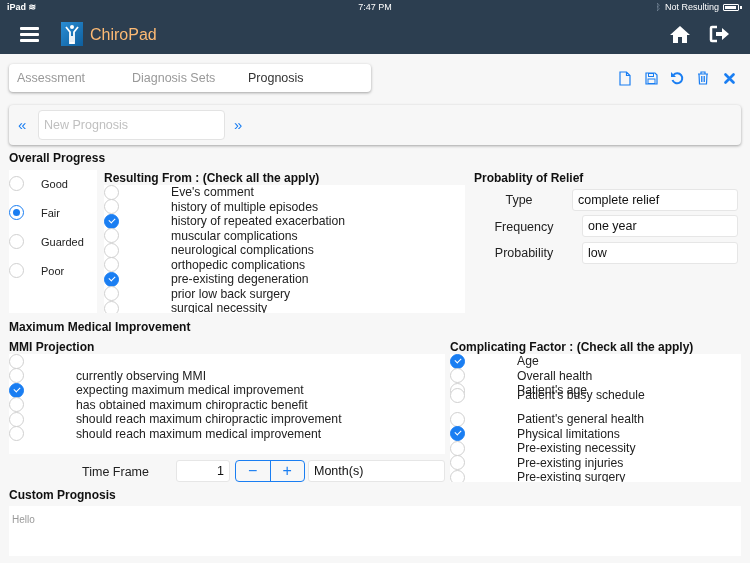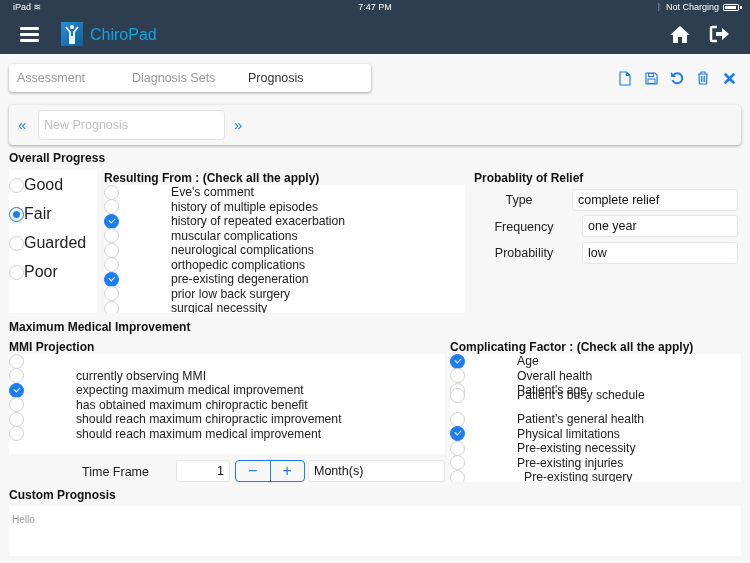--- a/index.html
+++ b/index.html
@@ -1,66 +1,66 @@
 <!DOCTYPE html>
 <html><head>
 <meta charset="utf-8">
 <style>
   * { box-sizing: border-box; margin: 0; padding: 0; }
   html, body { width: 750px; height: 563px; overflow: hidden; background: #f7f7f7; font-family: "Liberation Sans", sans-serif; color: #111; }
   .statusbar { position: absolute; left: 0; top: 0; width: 750px; height: 14px; background: #2c3e50; color: #fff; font-size: 9px; }
-  .statusbar .l { position: absolute; left: 13px; top: 2px; }
+  .statusbar .l { position: absolute; left: 7px; top: 2px; font-weight: bold; }
   .statusbar .c { position: absolute; left: 0; width: 750px; text-align: center; top: 2px; }
   .statusbar .r { position: absolute; right: 8px; top: 2px; display: flex; align-items: center; gap: 4px; }
   .battery { width: 16px; height: 7px; border: 1px solid #fff; border-radius: 1px; position: relative; }
   .battery::after { content: ""; position: absolute; left: 1px; top: 1px; width: 11px; height: 3px; background: #fff; }
   .battery-tip { width: 2px; height: 3px; background: #fff; margin-left: -3px; }
   .navbar { position: absolute; left: 0; top: 14px; width: 750px; height: 40px; background: #2c3e50; }
   .hamburger { position: absolute; left: 20px; top: 13px; width: 19px; height: 15px; display: flex; flex-direction: column; justify-content: space-between; cursor: pointer; }
   .hamburger span { display: block; height: 3px; background: #fff; border-radius: 1px; }
   .logo { position: absolute; left: 61px; top: 8px; width: 22px; height: 24px; background: linear-gradient(135deg, #2a8dd4, #0e5f9e); display: flex; align-items: center; justify-content: center; }
-  .app-title { position: absolute; left: 90px; top: 12px; color: #0ea5e9; font-size: 16px; }
+  .app-title { position: absolute; left: 90px; top: 12px; color: #fdba74; font-size: 16px; }
   .nav-icon { position: absolute; top: 10px; width: 22px; height: 20px; cursor: pointer; }
   .tabs { position: absolute; left: 9px; top: 64px; width: 362px; height: 28px; background: #fff; border-radius: 4px; box-shadow: 0 1px 3px rgba(0,0,0,0.35); }
   .tab { position: absolute; top: 7px; font-size: 12.5px; color: #999; cursor: pointer; }
   .tab.active { color: #333; }
   .toolbar { position: absolute; top: 70px; right: 0; display: flex; }
   .tb-icon { width: 26px; height: 16px; display: flex; align-items: center; justify-content: center; cursor: pointer; }
   .pager { position: absolute; left: 9px; top: 105px; width: 732px; height: 40px; background: #f7f7f7; border-radius: 4px; box-shadow: 0 1px 3px rgba(0,0,0,0.35); }
   .pager .arrow { position: absolute; top: 11px; color: #1a7ef2; font-size: 15px; cursor: pointer; }
   .pager input { position: absolute; left: 29px; top: 5px; width: 187px; height: 30px; border: 1px solid #e3e3e3; border-radius: 4px; background: #fff; padding-left: 5px; font-size: 12.5px; font-family: "Liberation Sans", sans-serif; color: #333; }
   .pager input::placeholder { color: #c0c0c0; }
   .section-title { position: absolute; font-size: 12px; font-weight: bold; color: #111; }
   .panel { position: absolute; background: #fff; }
   .radio-item { position: absolute; left: 0; display: flex; align-items: center; cursor: pointer; }
   .radio { width: 15px; height: 15px; border-radius: 50%; border: 1px solid #d0d0d0; background: #fff; position: relative; }
   .radio.on { border-color: #1a7ef2; }
   .radio.on::after { content: ""; position: absolute; left: 3px; top: 3px; width: 7px; height: 7px; border-radius: 50%; background: #1a7ef2; }
-  .radio-label { font-size: 16px; color: #222; }
+  .radio-label { margin-left: 17px; font-size: 11px; color: #222; }
   .check-row { position: absolute; left: 0; height: 14.5px; display: flex; align-items: center; cursor: pointer; width: 100%; }
   .check { position: absolute; left: 0; width: 15px; height: 15px; border-radius: 50%; border: 1px solid #d0d0d0; background: #fff; }
   .check.on { background: #1a7ef2; border-color: #1a7ef2; }
   .check.on::after { content: ""; position: absolute; left: 4px; top: 3px; width: 5px; height: 3px; border-left: 1px solid #fff; border-bottom: 1px solid #fff; transform: rotate(-45deg); }
   .check-label { position: absolute; font-size: 12.2px; color: #222; white-space: nowrap; }
   .field-label { position: absolute; font-size: 12.5px; color: #222; text-align: center; }
   .field-input { position: absolute; height: 22px; background: #fff; border: 1px solid #e6e6e6; border-radius: 3px; font-size: 12.5px; padding-left: 5px; line-height: 20px; color: #111; cursor: text; }
   .stepper { position: absolute; left: 235px; top: 460px; width: 70px; height: 22px; border: 1px solid #1a7ef2; border-radius: 4px; display: flex; }
   .stepper div { flex: 1; display: flex; align-items: center; justify-content: center; color: #1a7ef2; font-size: 16px; cursor: pointer; }
   .stepper div:first-child { border-right: 1px solid #1a7ef2; }
   .custom-area { position: absolute; left: 9px; top: 506px; width: 732px; height: 50px; background: #fff; font-size: 10px; color: #999; padding: 8px 3px; font-family: "Liberation Sans", sans-serif; cursor: text; }
 </style>
 </head>
 <body>
 
 <div class="statusbar">
   <span class="l"><span>iPad</span> <span>≋</span></span>
   <span class="c">7:47 PM</span>
   <span class="r">
     <span style="color:#8899aa">ᛒ</span>
-    <span>Not Charging</span>
+    <span>Not Resulting</span>
     <span class="battery"></span>
       <span class="battery-tip"></span>
   </span>
 </div>
 
 <div class="navbar">
   <div class="hamburger">
       <span></span>
       <span></span>
       <span></span>
@@ -262,18 +262,18 @@
   <div class="check-row" style="top:87px">
       <span class="check"></span>
       <span class="check-label" style="left:67px">Pre-existing necessity</span>
     </div>
   <div class="check-row" style="top:101.5px">
       <span class="check"></span>
       <span class="check-label" style="left:67px">Pre-existing injuries</span>
     </div>
   <div class="check-row" style="top:116px">
       <span class="check"></span>
-      <span class="check-label" style="left:74px">Pre-existing surgery</span>
+      <span class="check-label" style="left:67px">Pre-existing surgery</span>
     </div>
 </div>
 
 <div class="section-title" style="left:9px; top:488px">Custom Prognosis</div>
 <div class="custom-area">Hello</div>
 
 </body></html>

